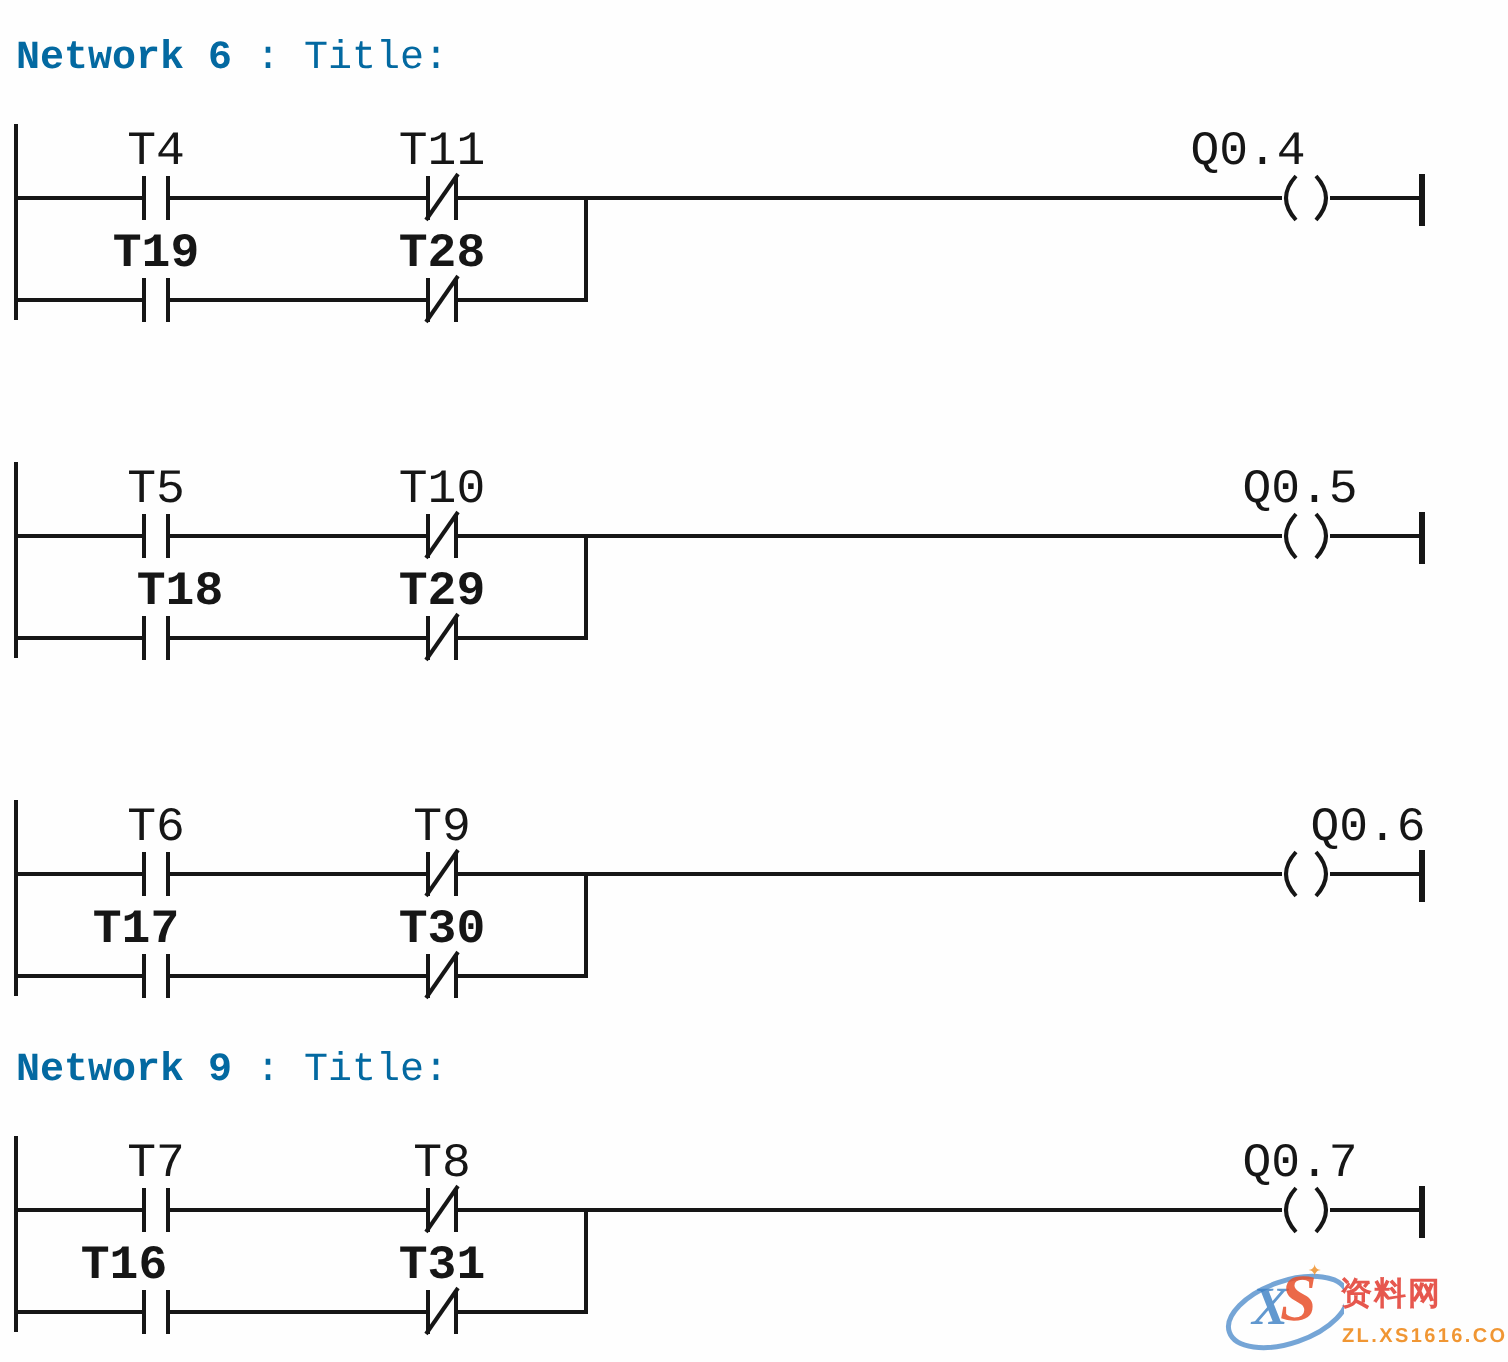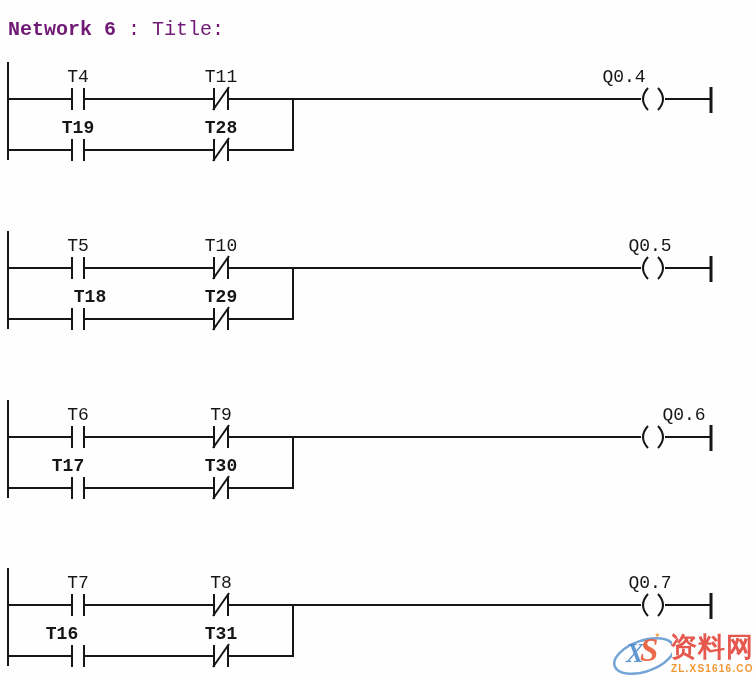--- a/index.html
+++ b/index.html
@@ -5,28 +5,28 @@
   html,body{margin:0;padding:0;}
   body{
     width:754px;height:681px;position:relative;overflow:hidden;
     background:#fefefe;
     font-family:"Liberation Mono","DejaVu Sans Mono",monospace;
     color:#141414;
   }
   .network{position:absolute;left:0;width:754px;height:168px;}
   .net-heading{
     position:absolute;left:8px;top:0;height:20px;
-    font-size:20px;line-height:20px;white-space:pre;color:#701a75;
+    font-size:20px;line-height:20px;white-space:pre;color:#0369a1;
   }
   .hb{font-weight:700;}
   .hr{font-weight:400;}
   .rung-svg{position:absolute;left:0;top:0;}
   .lbl{
     position:absolute;transform:translateX(-50%);
-    font-size:18px;line-height:20px;text-align:left;white-space:pre;
+    font-size:24px;line-height:20px;text-align:left;white-space:pre;
     color:#161616;
   }
   .r1{top:47px;}
   .r2{top:98px;font-weight:bold;}
   
   .watermark{position:absolute;left:612px;top:626px;width:142px;height:55px;}
   .wm-logo{position:absolute;left:0;top:0;width:60px;height:55px;}
   .wm-x{
     position:absolute;left:14px;top:12px;
     font-family:"Liberation Serif","DejaVu Serif",serif;
@@ -36,21 +36,21 @@
   .wm-s{
     position:absolute;left:28px;top:6px;
     font-family:"Liberation Serif","DejaVu Serif",serif;
     font-style:italic;font-weight:700;font-size:33px;line-height:36px;
     opacity:.85;
   }
   .wm-spark{position:absolute;left:42px;top:2px;font-size:11px;opacity:.8;}
   .wm-name{
     position:absolute;left:58px;top:8px;width:84px;
     font-family:"Liberation Sans","DejaVu Sans",sans-serif;
-    font-weight:700;font-size:27px;line-height:27px;letter-spacing:1px;
+    font-weight:700;font-size:16px;line-height:27px;letter-spacing:1px;
     white-space:nowrap;opacity:.85;
   }
   .wm-domain{
     position:absolute;left:59px;top:37px;width:84px;
     font-family:"Liberation Sans","DejaVu Sans",sans-serif;
     font-weight:700;font-size:10px;line-height:11px;letter-spacing:1.2px;
     white-space:nowrap;opacity:.9;
   }
 </style>
 </head>
@@ -235,20 +235,21 @@
       <line x1="213" y1="141" x2="229" y2="118"></line>
     </g>
     <g>
       <path d="M 648 68 Q 638 79 648 90"></path>
         <path d="M 658 68 Q 668 79 658 90"></path>
     </g>
     <g>
       <line x1="711" y1="67" x2="711" y2="93" stroke-width="3"></line>
     </g>
   </svg>
+  <div class="net-heading"><span class="hb">Network 9</span><span class="hr"> : Title:</span></div>
   <div class="lbl r1" style="left:78px">T7</div>
   <div class="lbl r1" style="left:221px">T8</div>
   <div class="lbl r1" style="left:650px">Q0.7</div>
   <div class="lbl r2" style="left:62px">T16</div>
   <div class="lbl r2" style="left:221px">T31</div>
 </section>
 
 <div class="watermark">
   <div class="wm-logo">
     <svg width="60" height="55" viewBox="0 0 60 55">

